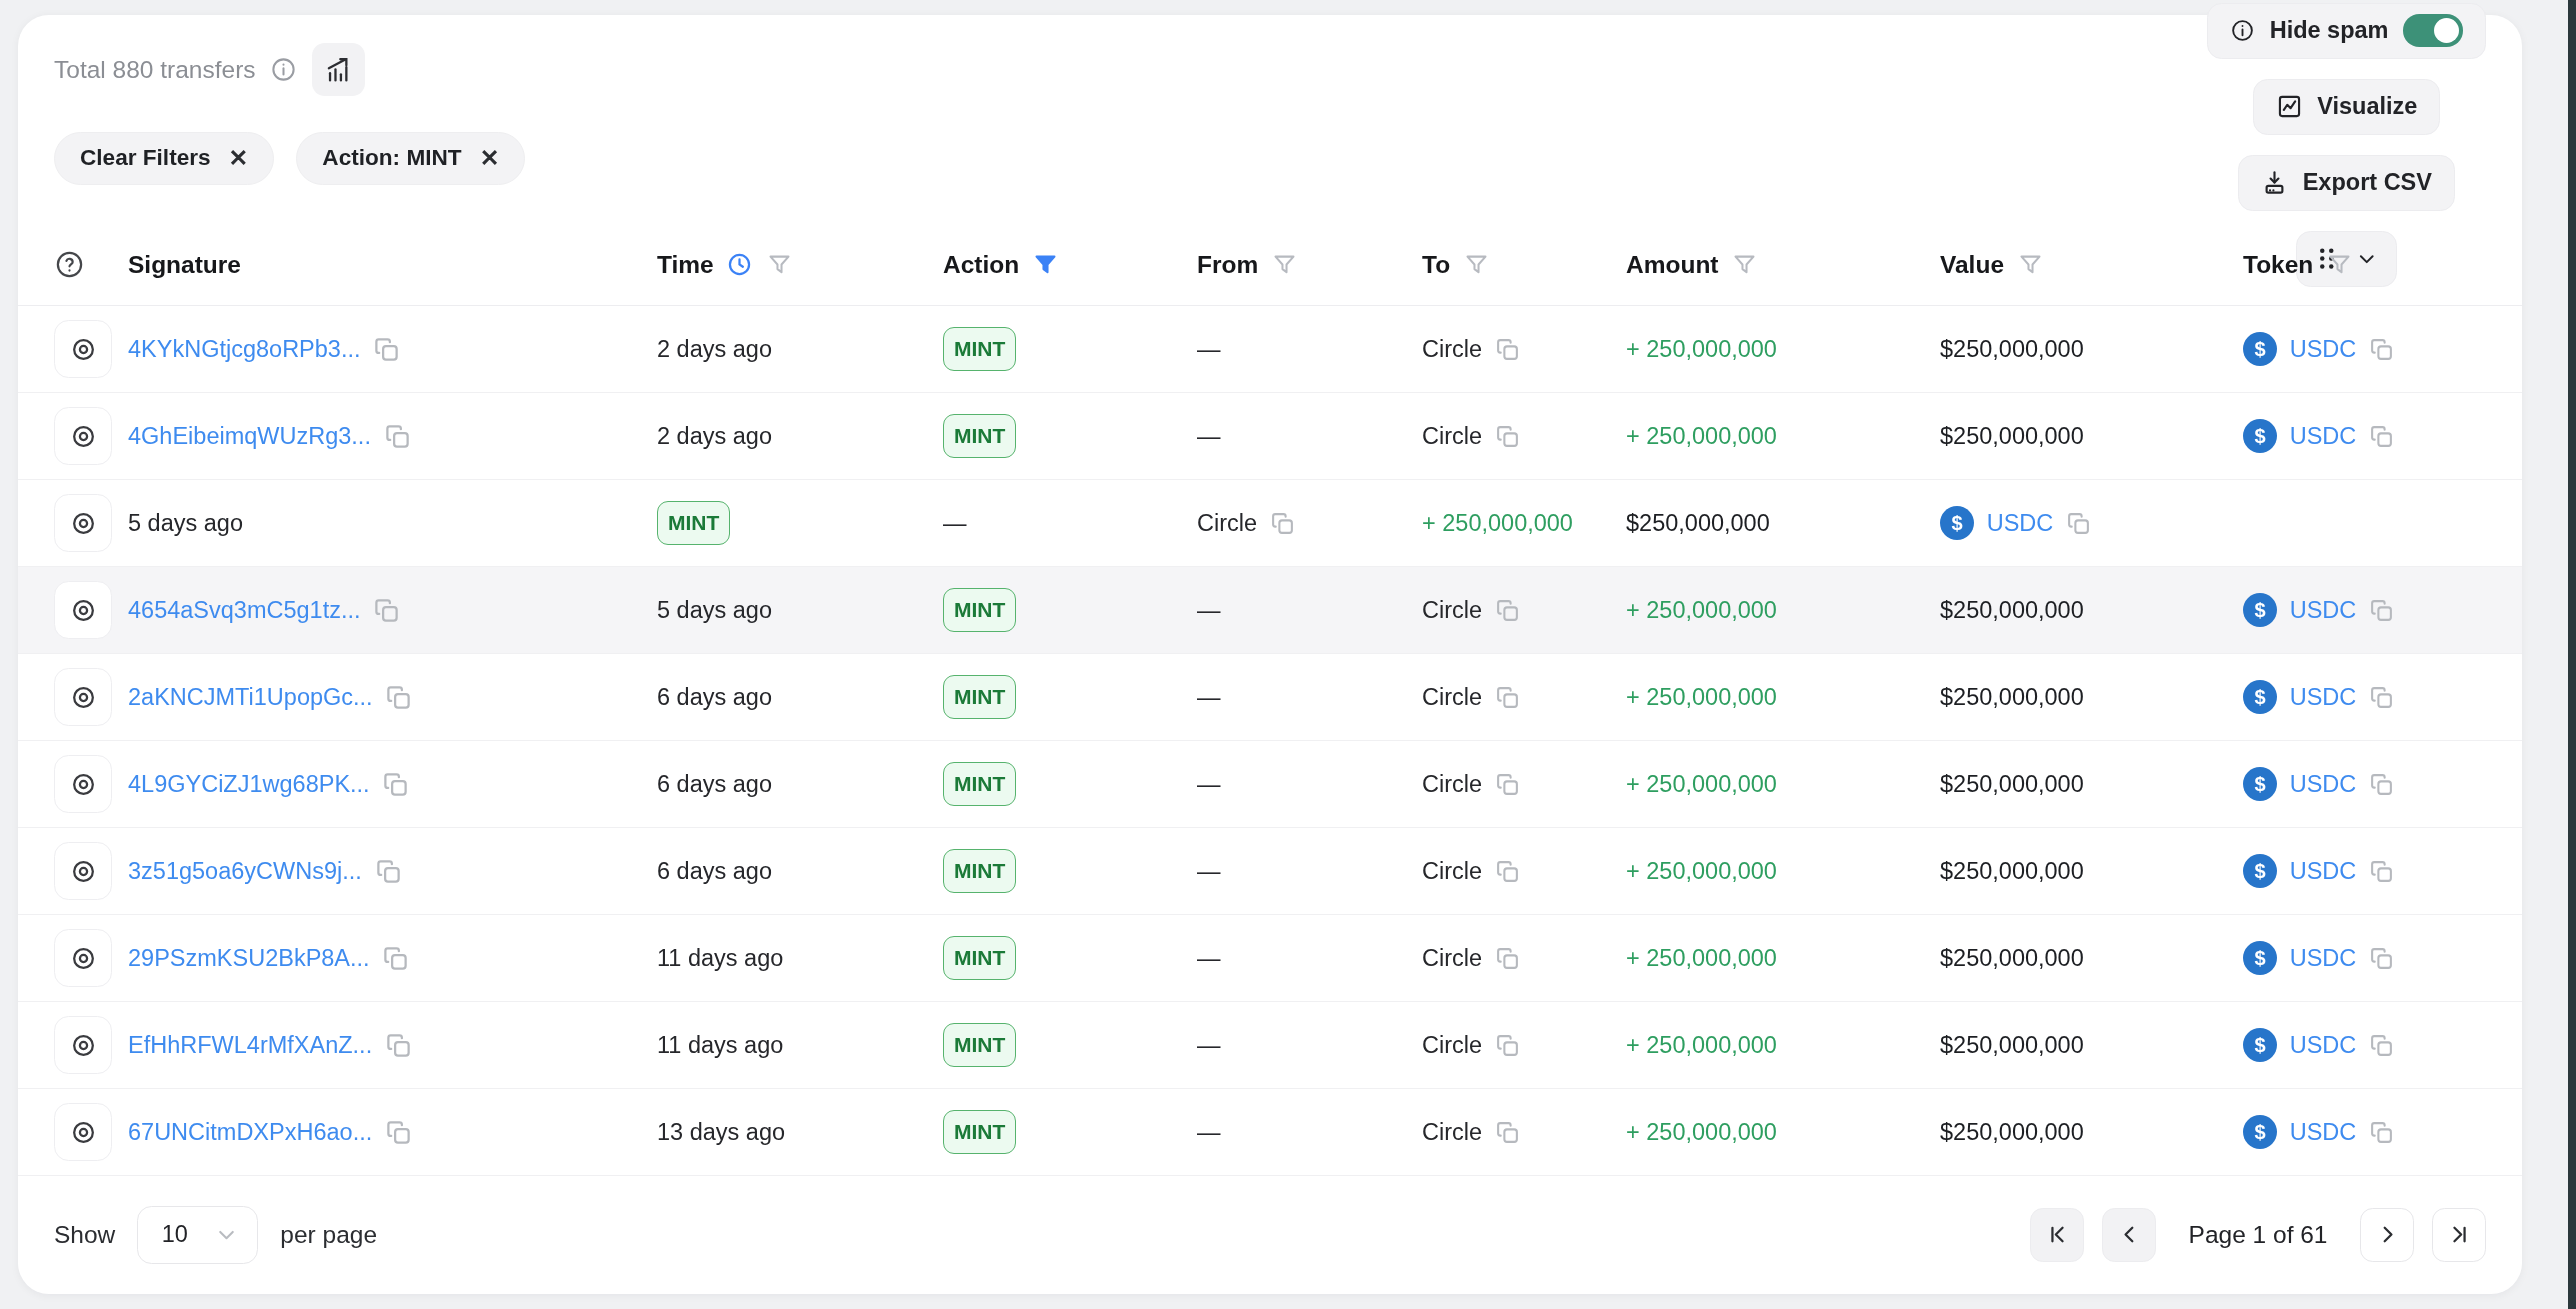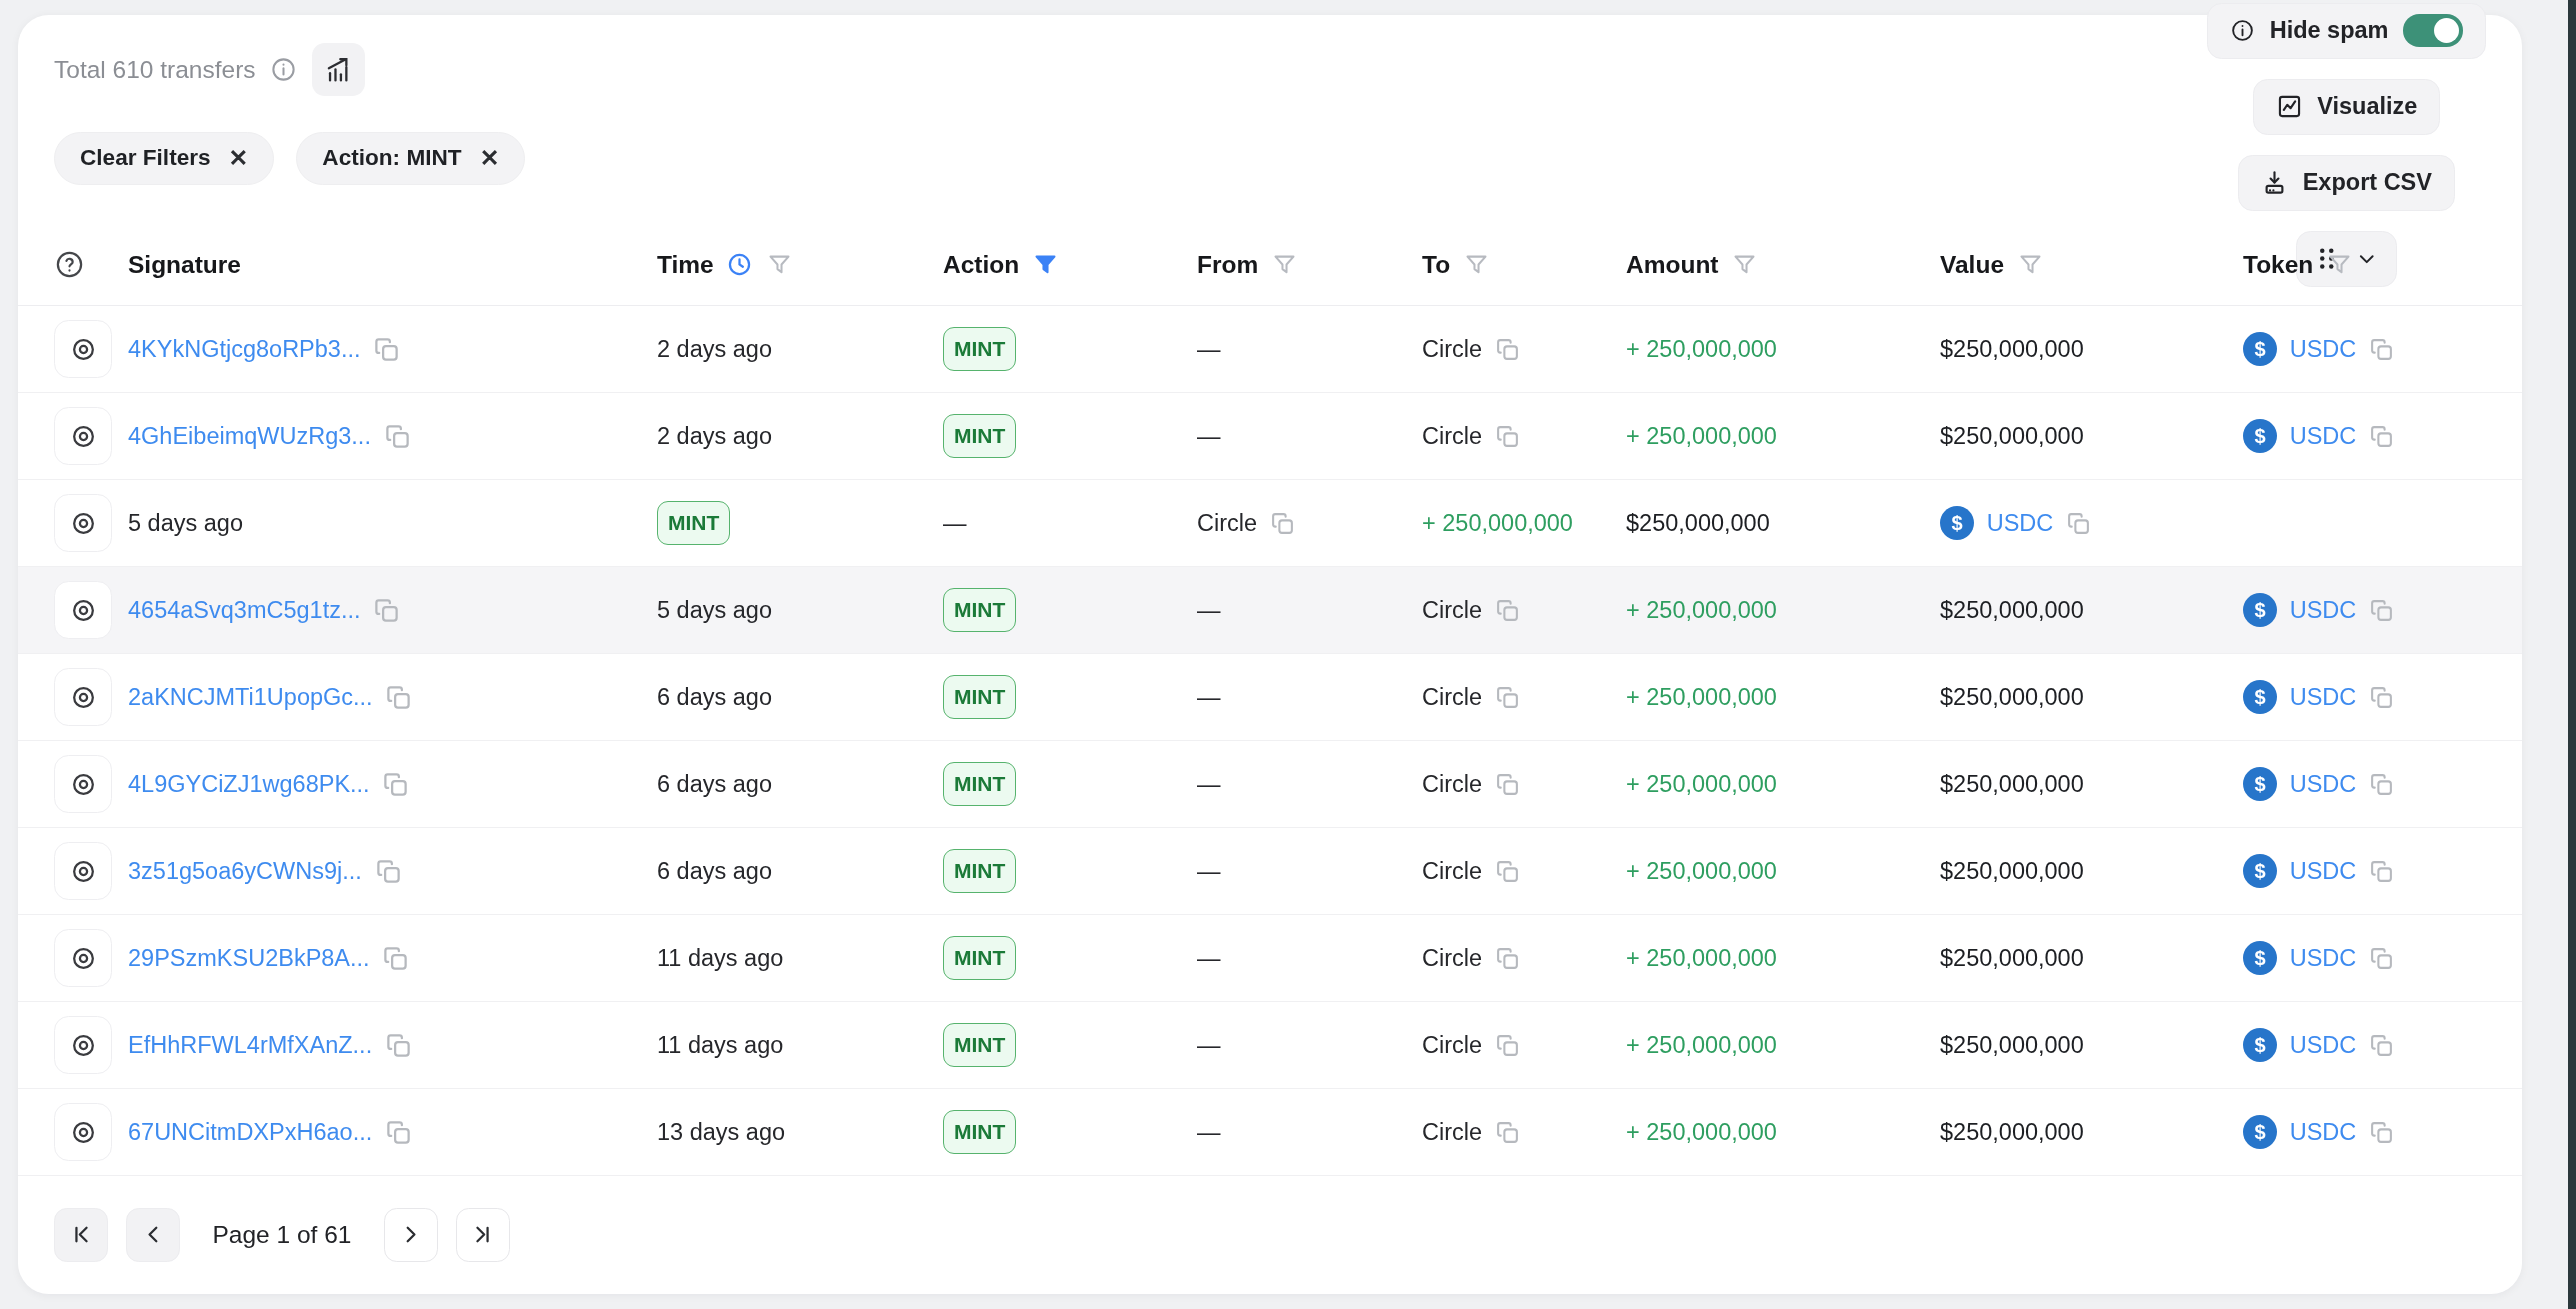--- a/index.html
+++ b/index.html
@@ -134,21 +134,21 @@
 </style>
 </head>
 <body>
 
 <div class="scroll-strip"></div>
 
 <div class="card">
 
   <div class="topbar">
     <div class="left-cluster">
-      <span class="total-label">Total 610 transfers</span>
+      <span class="total-label">Total 880 transfers</span>
       <span class="icon info-gray">
         <svg width="27" height="27" viewBox="0 0 24 24" fill="none" stroke="currentColor" stroke-width="1.8" stroke-linecap="round">
             <circle cx="12" cy="12" r="9"></circle>
             <line x1="12" y1="11" x2="12" y2="16.5"></line>
             <line x1="12" y1="7.6" x2="12" y2="7.7"></line>
           </svg>
       </span>
       <span class="chart-btn">
         <span class="icon">
           <svg width="29" height="29" viewBox="0 0 24 24" fill="none" stroke="currentColor" stroke-width="1.9" stroke-linecap="round">
@@ -891,20 +891,32 @@
                 <rect x="9" y="9" width="12" height="12" rx="2.5"></rect>
                 <path d="M5.5 15H5a2 2 0 0 1-2-2V5a2 2 0 0 1 2-2h8a2 2 0 0 1 2 2v.5"></path>
               </svg>
         </span>
       </div>
     </div>
   </div>
   </div>
 
   <div class="footer">
+    <div class="show-cluster">
+      <span>Show</span>
+      <div class="select">
+        <span>10</span>
+        <span class="icon">
+          <svg width="25" height="25" viewBox="0 0 24 24" fill="none" stroke="currentColor" stroke-width="2" stroke-linecap="round" stroke-linejoin="round">
+              <path d="M6 9.5l6 6 6-6"></path>
+            </svg>
+        </span>
+      </div>
+      <span>per page</span>
+    </div>
     <div class="pager">
       <span class="pg-btn muted">
         <span class="icon">
           <svg width="27" height="27" viewBox="0 0 24 24" fill="none" stroke="currentColor" stroke-width="2" stroke-linecap="round" stroke-linejoin="round">
               <path d="M16.5 18l-6-6 6-6"></path>
               <path d="M7.5 6v12"></path>
             </svg>
         </span>
       </span>
       <span class="pg-btn muted">

